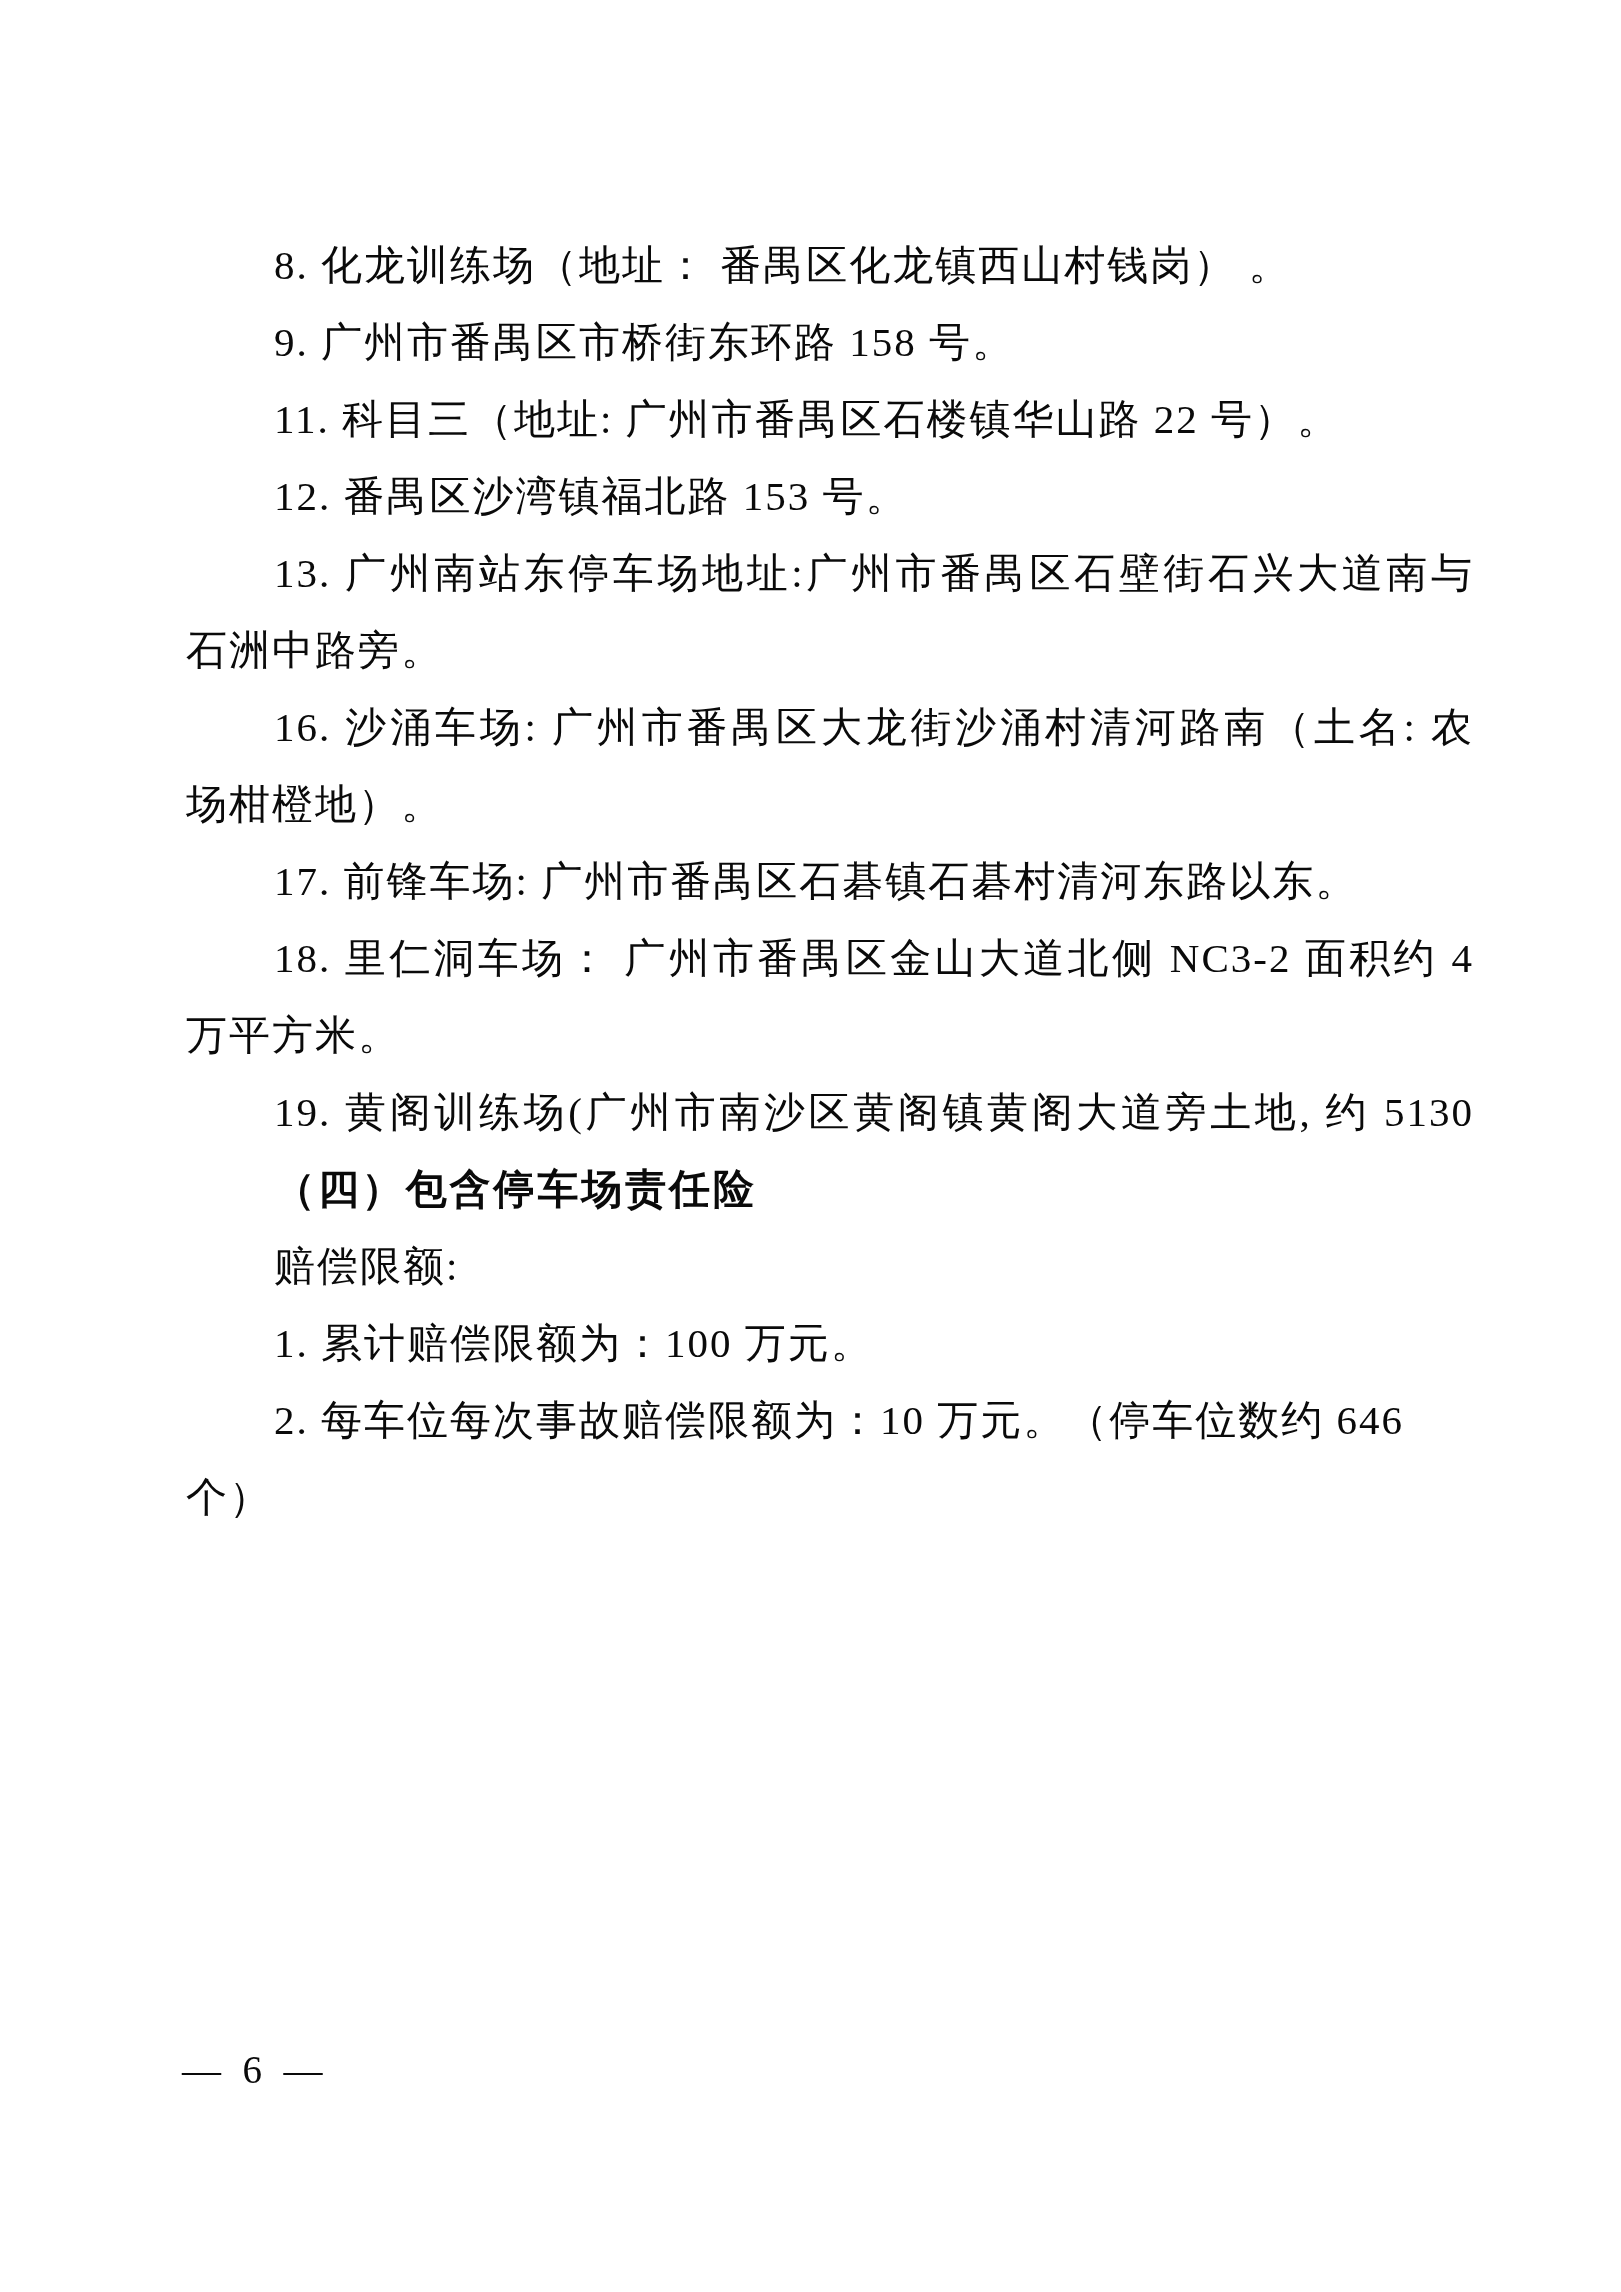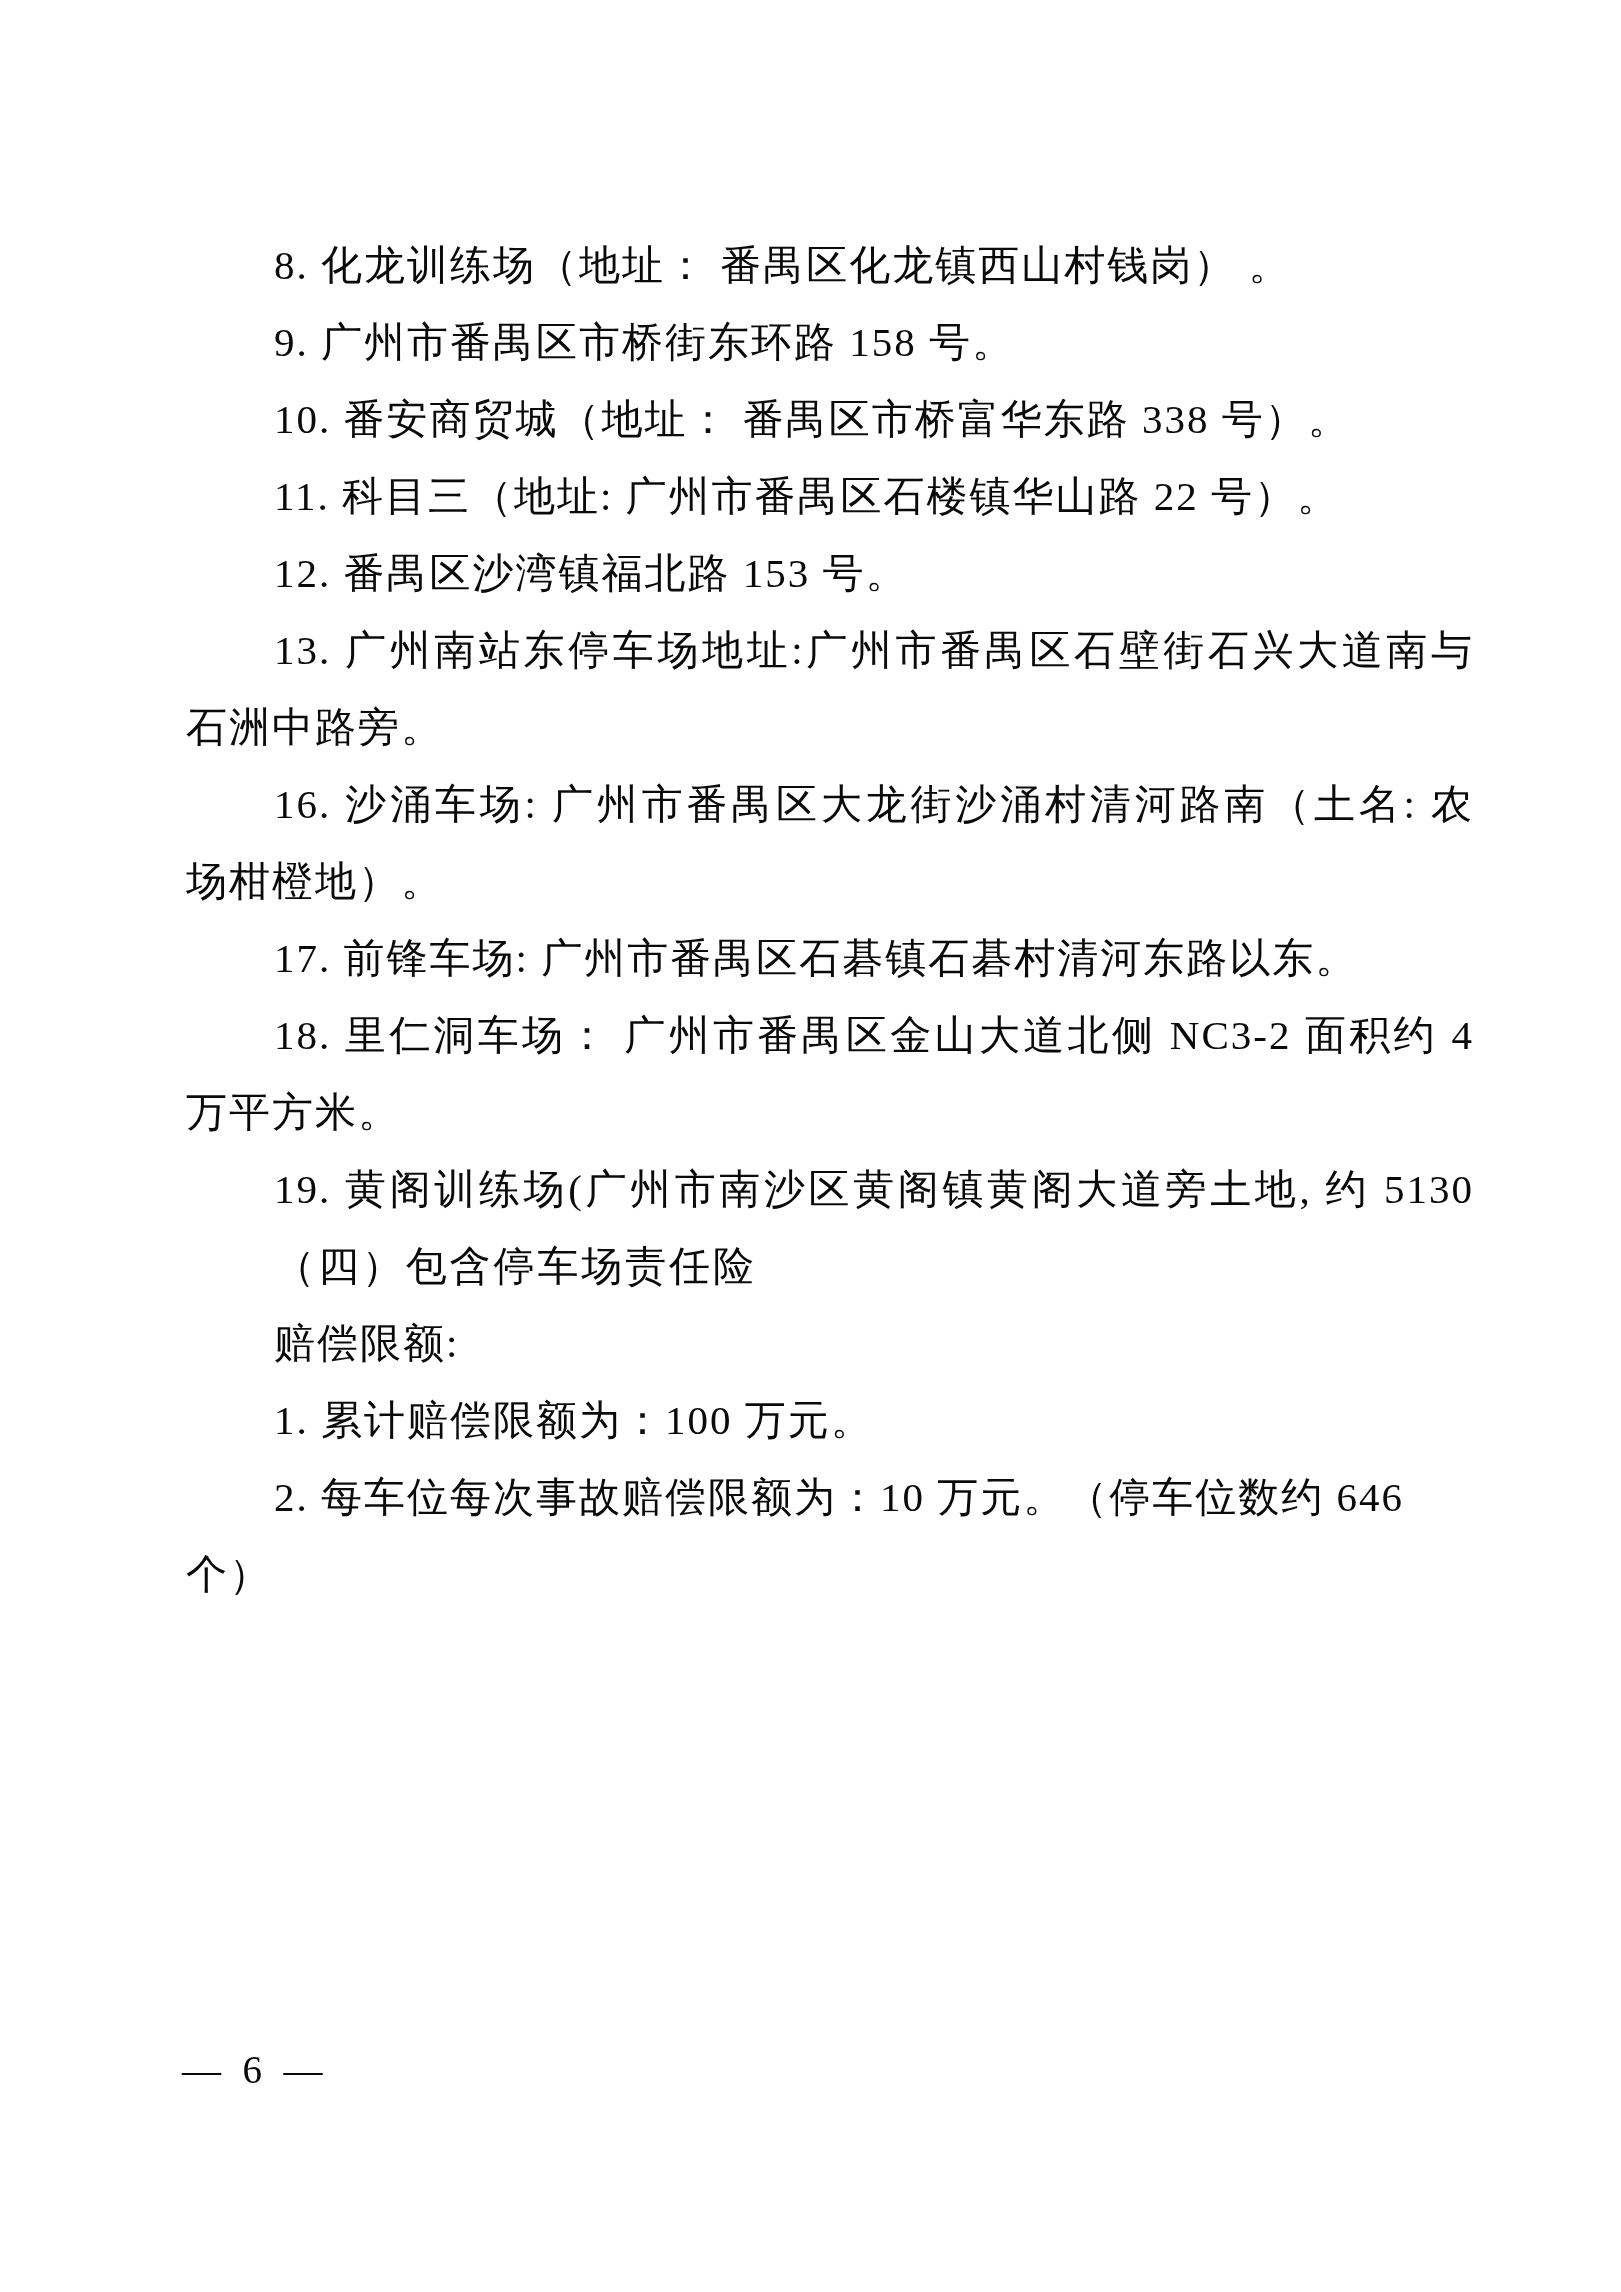--- a/index.html
+++ b/index.html
@@ -34,41 +34,40 @@
     padding-left: 88px;
   }
   .line.stretch {
     white-space: normal;
     text-align: justify;
     text-align-last: justify;
     padding-left: 0;
     text-indent: 88px;
   }
   .line.bold {
-    font-weight: normal;
+    font-weight: bold;
     letter-spacing: 2.9px;
   }
   .footer {
     position: absolute;
     top: 2047px;
     left: 182px;
     font-size: 39px;
     letter-spacing: 2px;
     word-spacing: 7.8px;
     color: #0a0a0a;
   }
 </style>
 </head>
 <body>
 
 <div class="page">
   <div class="content">
     <div class="line indent">8. 化龙训练场（地址： 番禺区化龙镇西山村钱岗） 。</div>
     <div class="line indent">9. 广州市番禺区市桥街东环路 158 号。</div>
-    <div class="line indent">10. 番安商贸城（地址： 番禺区市桥富华东路 338 号）。</div>
     <div class="line indent">11. 科目三（地址: 广州市番禺区石楼镇华山路 22 号）。</div>
     <div class="line indent">12. 番禺区沙湾镇福北路 153 号。</div>
     <div class="line stretch">13. 广州南站东停车场地址:广州市番禺区石壁街石兴大道南与</div>
     <div class="line">石洲中路旁。</div>
     <div class="line stretch">16. 沙涌车场: 广州市番禺区大龙街沙涌村清河路南（土名: 农</div>
     <div class="line">场柑橙地）。</div>
     <div class="line indent">17. 前锋车场: 广州市番禺区石碁镇石碁村清河东路以东。</div>
     <div class="line stretch">18. 里仁洞车场： 广州市番禺区金山大道北侧 NC3-2 面积约 4</div>
     <div class="line">万平方米。</div>
     <div class="line stretch">19. 黄阁训练场(广州市南沙区黄阁镇黄阁大道旁土地, 约 5130</div>

